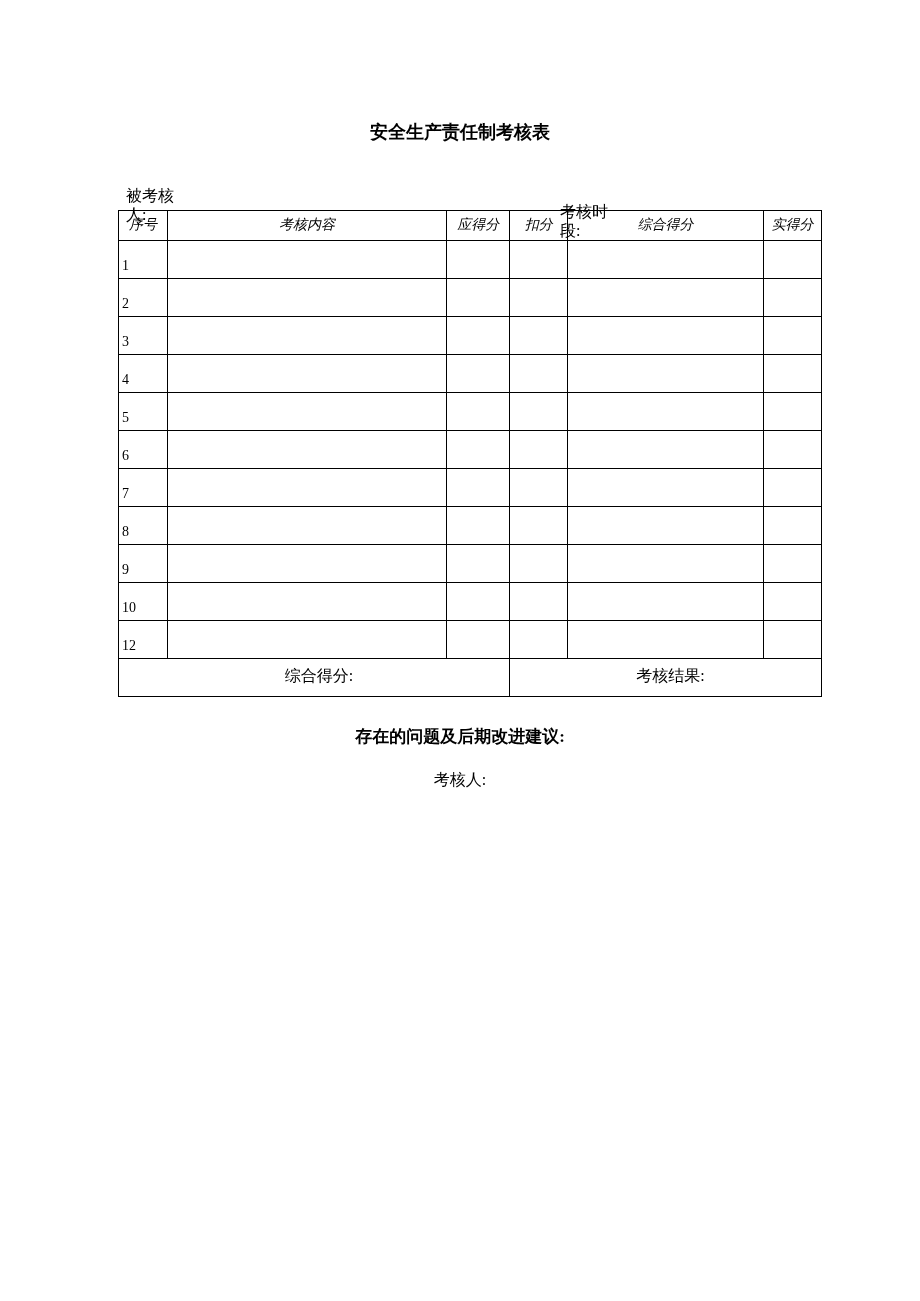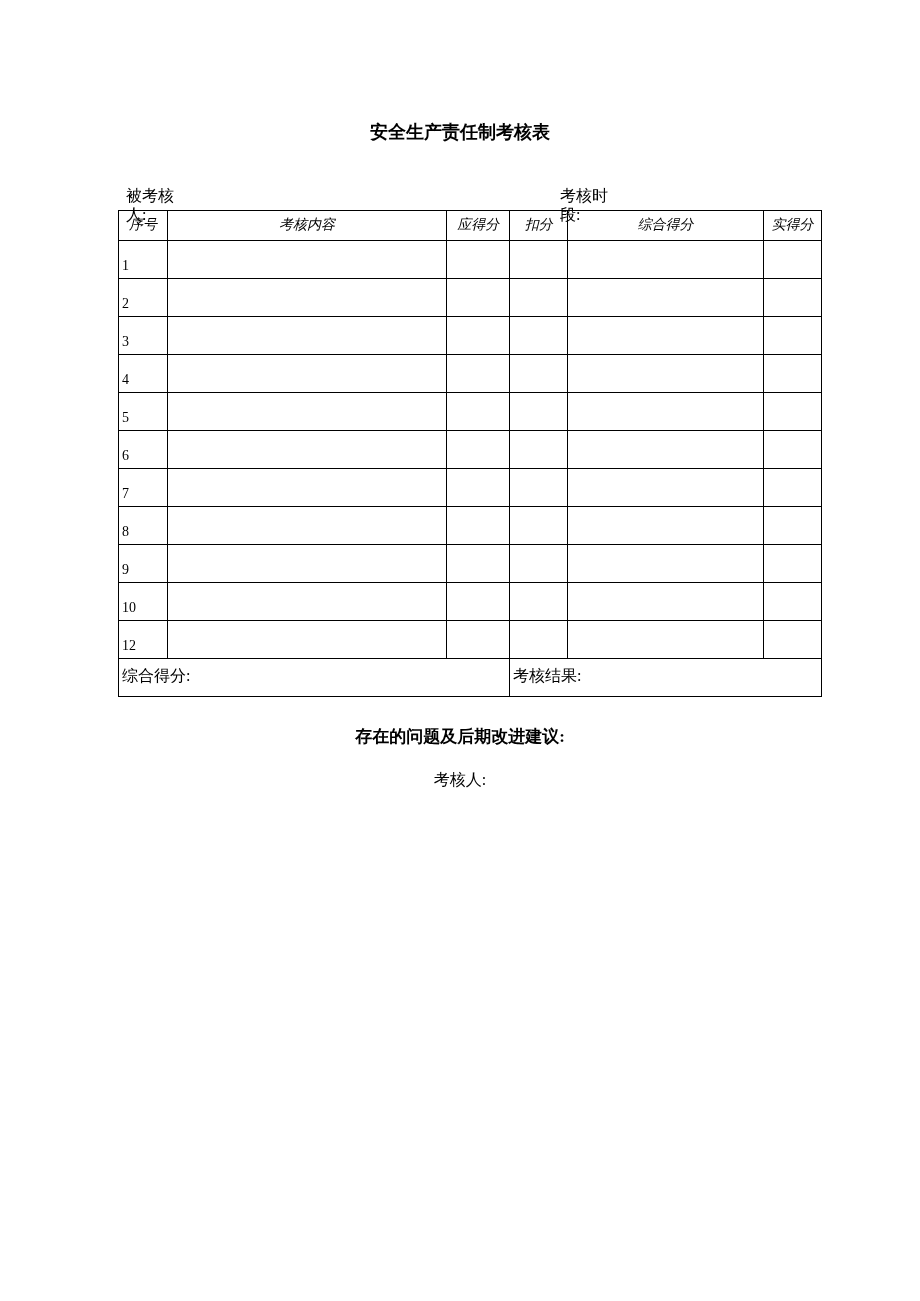--- a/index.html
+++ b/index.html
@@ -32,21 +32,21 @@
     .meta-left {
       position: absolute;
       left: 8px;
       top: 0;
       line-height: 19px;
       text-align: left;
     }
     .meta-right {
       position: absolute;
       left: 442px;
-      top: 0;
+      top: 16px;
       line-height: 19px;
       text-align: left;
     }
     .table-wrap {
       width: 704px;
       margin-top: -14px;
     }
     table {
       border-collapse: collapse;
       width: 100%;
@@ -69,22 +69,22 @@
     .col-seq { width: 42px; text-align: left; }
     .col-content { width: 240px; }
     .col-score { width: 54px; }
     .col-deduct { width: 50px; }
     .col-explain { width: 168px; }
     .col-actual { width: 50px; }
     .num-cell { text-align: left; padding-left: 3px; padding-bottom: 4px; }
     .summary-row td {
       height: 38px;
       vertical-align: middle;
-      text-align: left;
-      padding-left: 3px;
+      text-align: center;
+      padding-left: 13px;
       font-size: 16px;
     }
     .suggest {
       text-align: center;
       font-weight: bold;
       font-size: 17px;
       margin-top: 28px;
     }
     .assessor {
       text-align: center;

